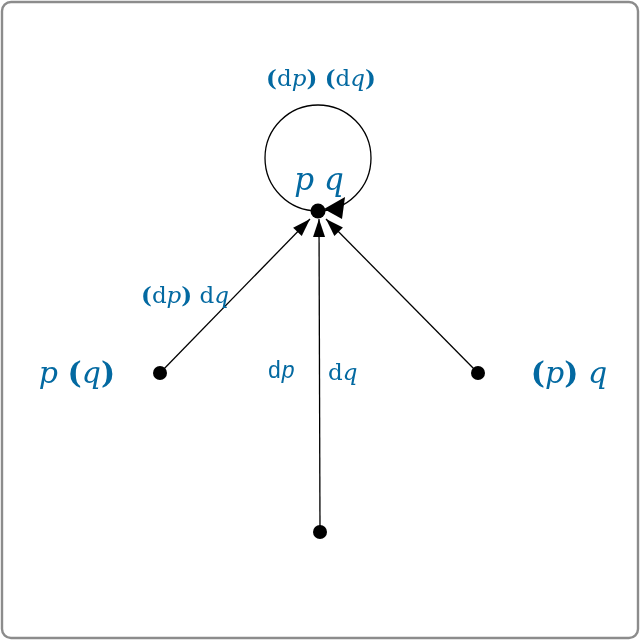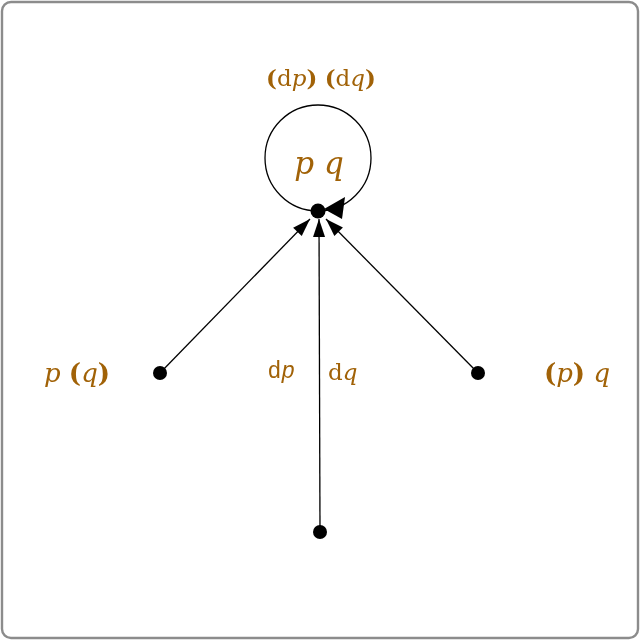--- a/index.html
+++ b/index.html
@@ -1,39 +1,39 @@
 <!DOCTYPE html>
 <html><head>
 <meta charset="utf-8">
 <style>
   html,body{margin:0;padding:0;background:#fff;}
   .stage{
     position:relative;
     width:640px;height:640px;
     background:#ffffff;
     font-family:"DejaVu Serif","Liberation Serif",serif;
-    color:#a16207;
+    color:#0369a1;
     overflow:hidden;
   }
   .diagram-svg{position:absolute;left:0;top:0;}
   .label{
     position:absolute;
     transform:translate(-50%,-50%);
     white-space:nowrap;
     line-height:1;
     user-select:none;
   }
   
   .math{font-style:normal;}
   .math b{font-weight:700;font-style:normal;}
   .math i{font-style:italic;font-weight:400;}
   .math .rm{font-style:normal;}
   .edge-label{font-size:23px;}
-  .node-label{font-size:26px;}
-  .state-label{font-size:31px;}
+  .node-label{font-size:30px;}
+  .state-label{font-size:31px;margin-top:16px;}
   .mid-left{transform:translate(-100%,-50%);}
   .mid-right{transform:translate(0,-50%);}
 </style>
 </head>
 <body>
 
 <div class="stage">
 
   <svg class="diagram-svg" width="640" height="640" viewBox="0 0 640 640">
     <defs>
@@ -55,21 +55,22 @@
     <circle cx="318" cy="211" r="7.5" fill="#000"></circle>
     <circle cx="160" cy="373" r="7" fill="#000"></circle>
     <circle cx="478" cy="373" r="7" fill="#000"></circle>
     <circle cx="320" cy="532" r="7" fill="#000"></circle>
   </svg>
 
   <div class="label math edge-label" style="left:321px;top:78px;"><b>(</b><span class="rm">d</span><i>p</i><b>)</b> <b>(</b><span class="rm">d</span><i>q</i><b>)</b></div>
 
   <div class="label math state-label" style="left:319px;top:163px;"><i>p</i> <i>q</i></div>
 
+  <div class="label math edge-label" style="left:185px;top:295px;"><b>(</b><span class="rm">d</span><i>p</i><b>)</b> <span class="rm">d</span><i>q</i></div>
 
 
   <div class="label math edge-label mid-left" style="left:295px;top:372px;font-family:Liberation Mono, monospace;"><span class="rm">d</span><i>p</i></div>
   <div class="label math edge-label mid-right" style="left:328px;top:372px;"><span class="rm">d</span><i>q</i></div>
 
   <div class="label math node-label" style="left:77px;top:373px;"><i>p</i> <b>(</b><i>q</i><b>)</b></div>
-  <div class="label math node-label" style="left:569px;top:373px;margin-left:8px;"><b>(</b><i>p</i><b>)</b> <i>q</i></div>
+  <div class="label math node-label" style="left:569px;top:373px;"><b>(</b><i>p</i><b>)</b> <i>q</i></div>
 
 </div>
 
 </body></html>

